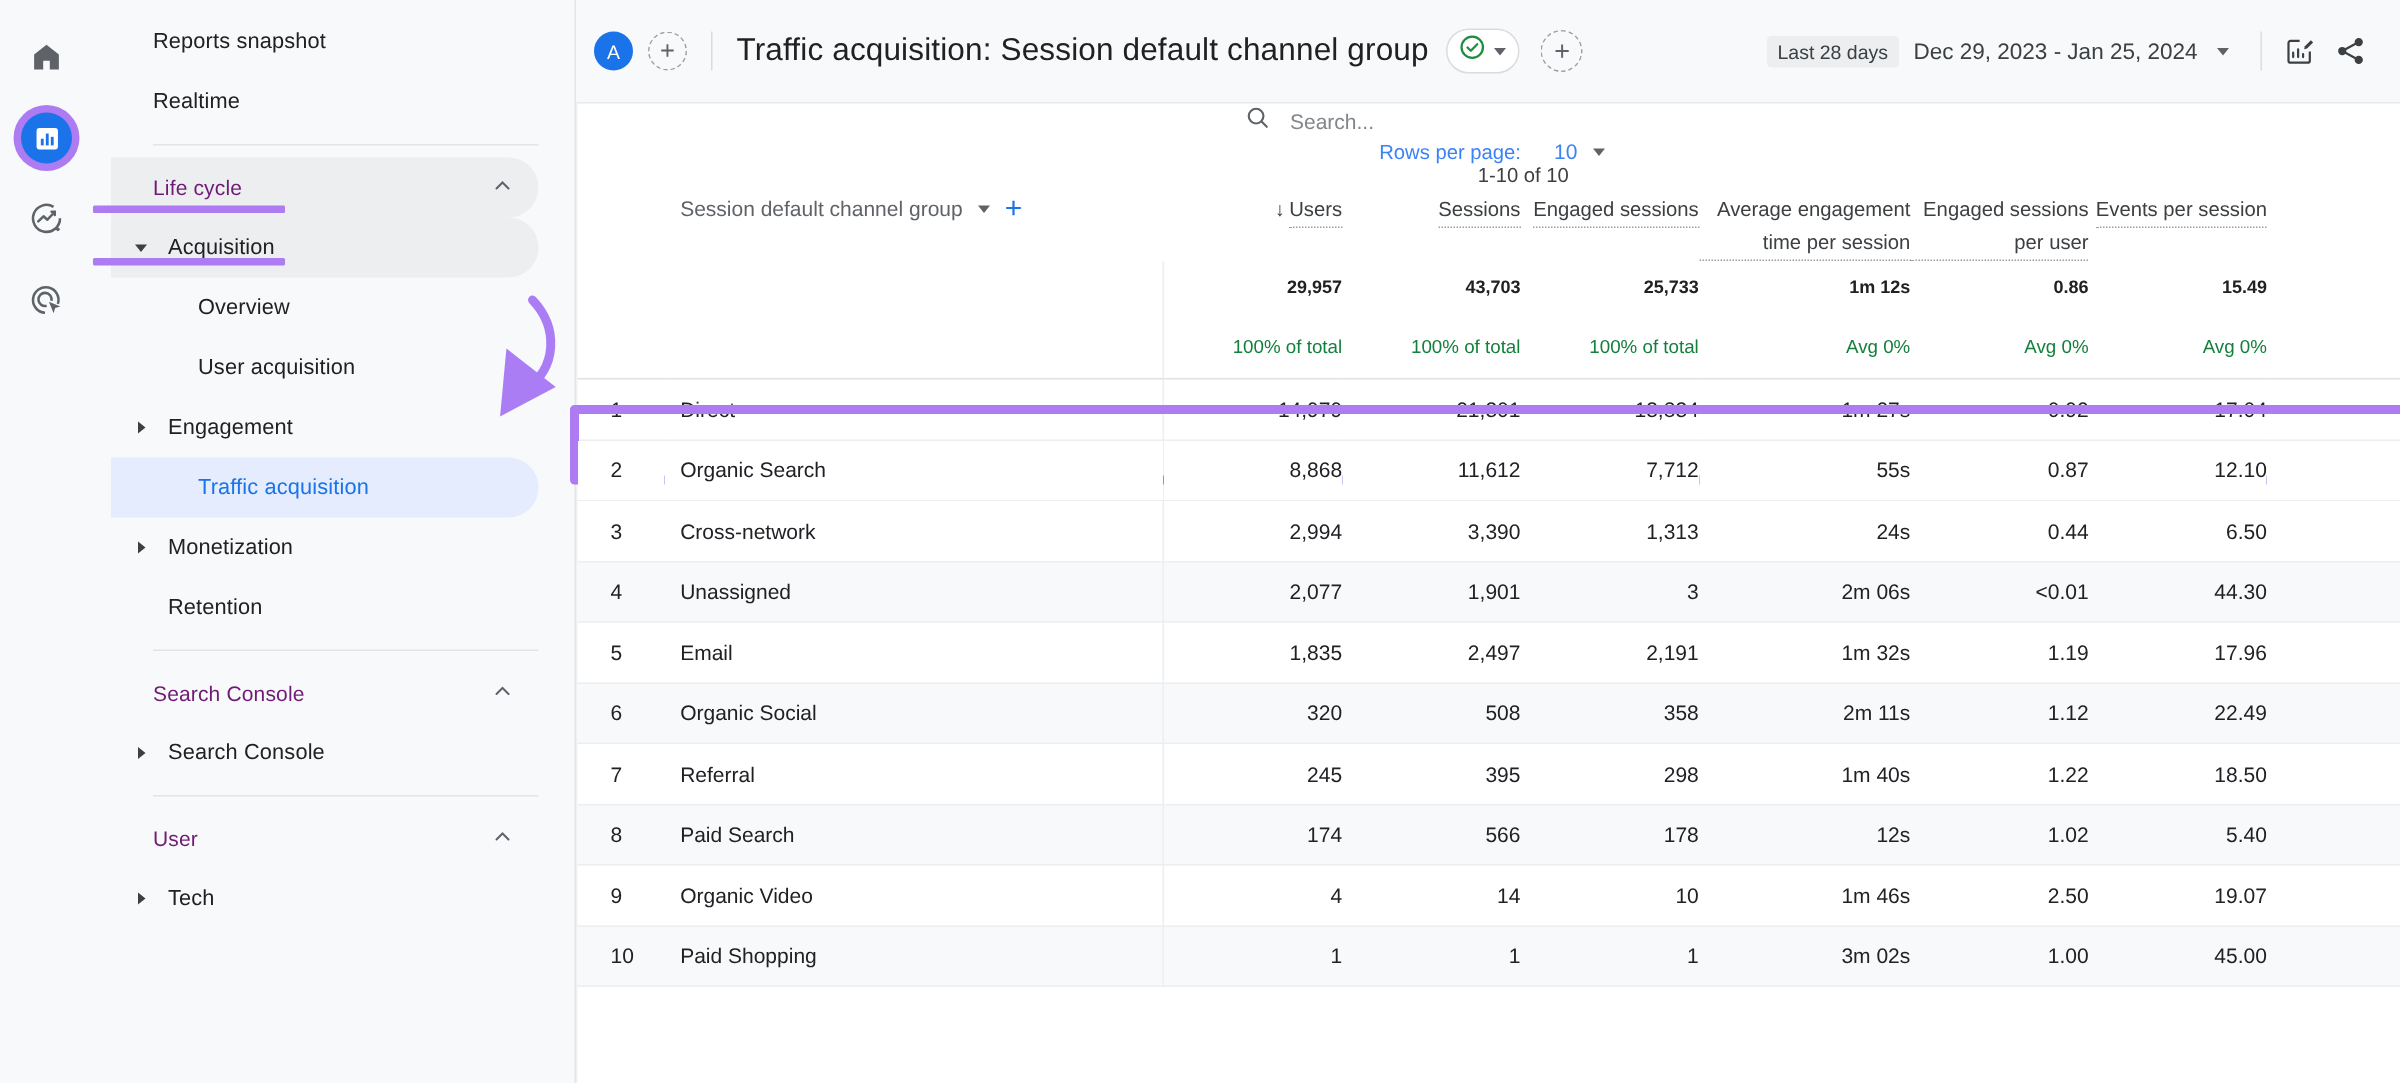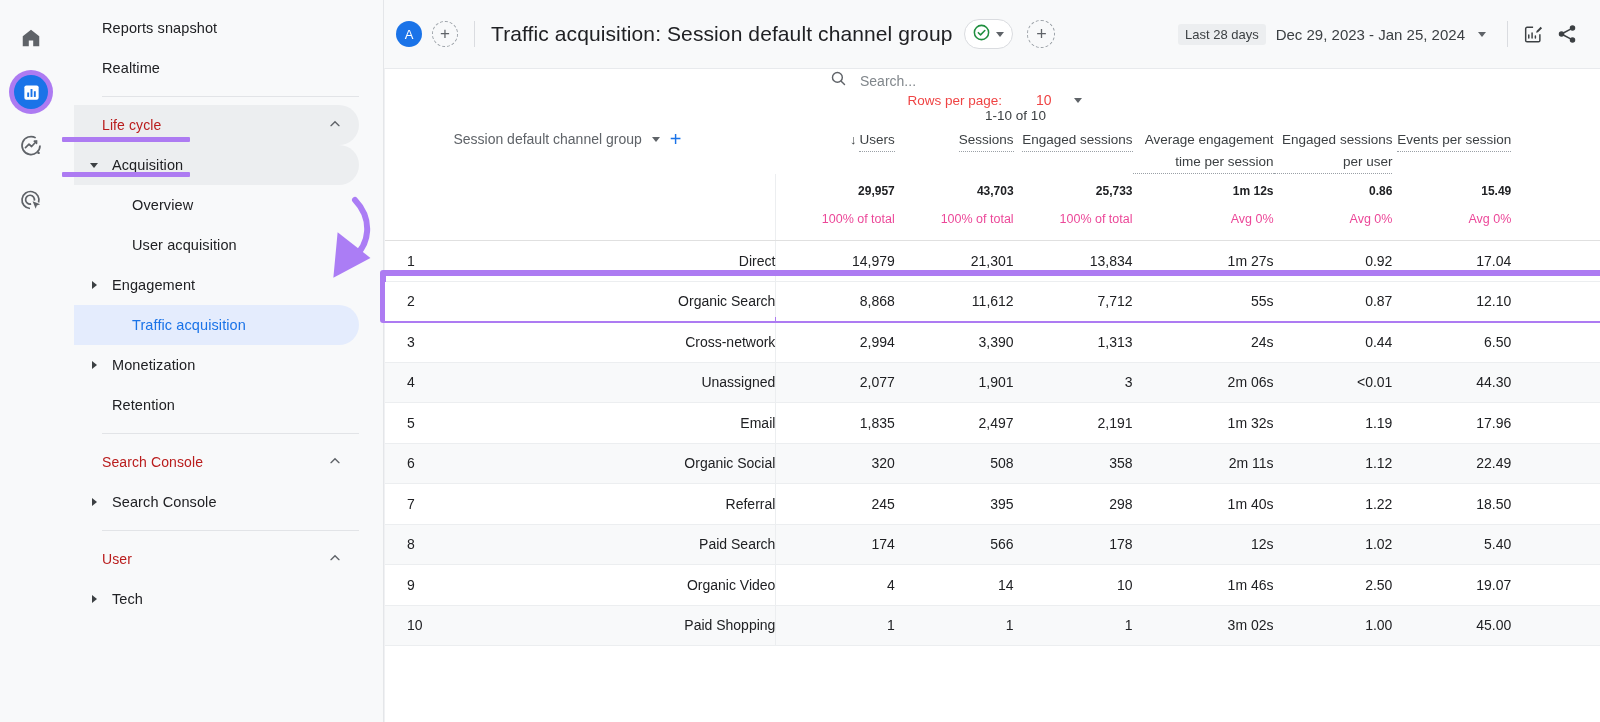--- a/index.html
+++ b/index.html
@@ -44,21 +44,21 @@
   .nav-item {
     height: 40px; margin: 0 24px 0 12px;
     border-radius: 0 20px 20px 0;
     display: flex; align-items: center;
     font-size: 14.5px; color: #202124;
     cursor: pointer; position: relative;
   }
   .nav-item .label { padding-left: 0; letter-spacing: .1px; }
   .nav-top .label { padding-left: 28px; }
   .nav-item.group {
-    color: #b91c1c; font-size: 14px;
+    color: #701a75; font-size: 14px;
     justify-content: space-between; padding-right: 16px;
     background: #eceef0;
   }
   .nav-item.group .label { padding-left: 28px; }
   .nav-item.l1 { background: #eceef0; }
   .nav-item.l1 .label { padding-left: 0; }
   .nav-item.l2 .label { padding-left: 58px; }
   .nav-item.selected { background: #e4ecfd; }
   .nav-item.selected .label { color: #1a73e8; font-weight: 400; }
   .caret-r {
@@ -137,21 +137,21 @@
     padding: 0 24px 0 28px;
     flex-direction: column;
   }
   .search-wrap { display: flex; align-items: center; gap: 12px; flex: 1; }
   .search-input {
     border: none; outline: none; font-size: 14px; color: #202124;
     font-family: "Liberation Sans", sans-serif; background: transparent;
     width: 300px; padding: 0;
   }
   .search-input::placeholder { color: #80868b; }
-  .rpp { display: flex; align-items: center; font-size: 13.5px; color: #ef4444; gap: 12px; }
+  .rpp { display: flex; align-items: center; font-size: 13.5px; color: #3b82f6; }
   .rpp-val { margin-left: 22px; margin-right: 10px; font-size: 14px; }
   .pager { font-size: 13.5px; color: #3c4043; margin-left: 42px; white-space: nowrap; }
 
   
   table { width: 100%; border-collapse: collapse; table-layout: fixed; }
   th, td { font-weight: 400; }
   .col-idx { width: 58px; }
   .col-dim { width: 330px; }
   .col-m   { width: 118px; }
   .col-m-wide { width: 140px; }
@@ -176,27 +176,27 @@
     display: inline-block;
     text-align: right;
   }
   .sort-arrow { font-size: 13px; margin-right: 3px; color: #3c4043; }
 
   .totals td {
     text-align: right; padding: 6px 0 12px 0; vertical-align: top;
     border-bottom: 1px solid #e0e0e0;
   }
   .tot-v { font-size: 12px; color: #202124; font-weight: 700; line-height: 22px; }
-  .tot-s { font-size: 12.5px; color: #ec4899; line-height: 18px; margin-top: 8px; }
+  .tot-s { font-size: 12.5px; color: #15803d; line-height: 18px; margin-top: 20px; }
 
   tbody.rows tr { height: 40.5px; }
   tbody.rows tr.alt { background: #f8f9fa; }
   tbody.rows td { border-bottom: 1px solid #eceef0; font-size: 14px; color: #202124; }
   td.idx { text-align: left; padding-left: 22px; color: #3c4043; font-size: 13.5px; }
-  td.dim { text-align: right; padding-left: 10px;
+  td.dim { text-align: left; padding-left: 10px;
            border-right: 1px solid #eceef0; }
   td.num { text-align: right; }
 
   .hl-box {
     position: absolute; border: 6px solid #ad7bf2; border-radius: 3px;
     pointer-events: none; z-index: 5;
   }
 </style>
 </head>
 <body>

